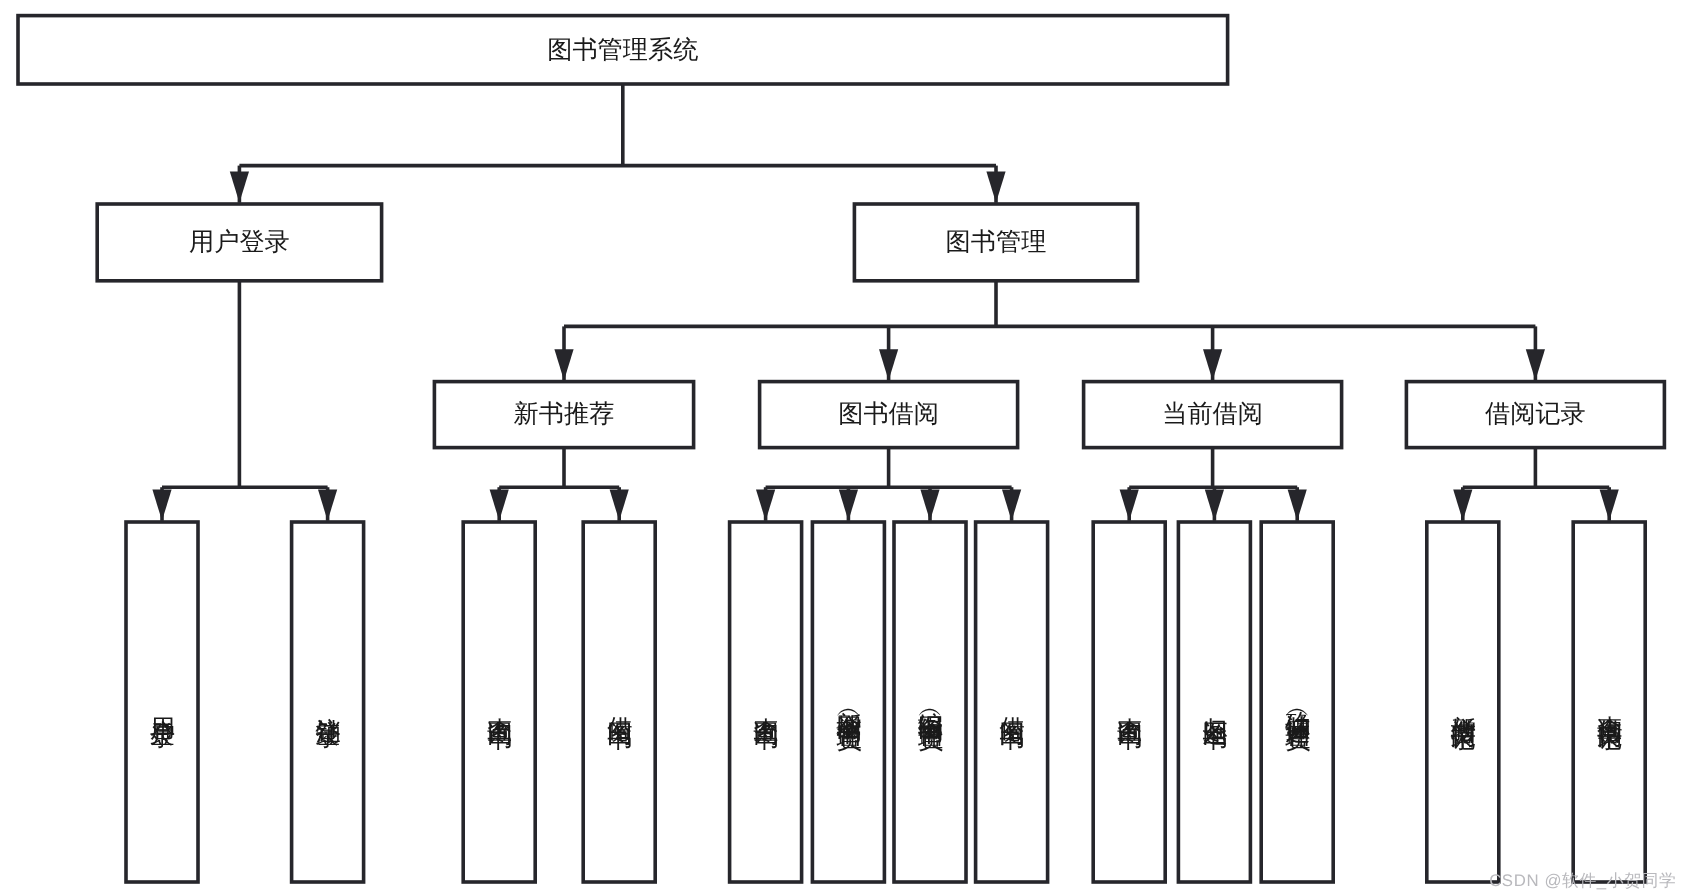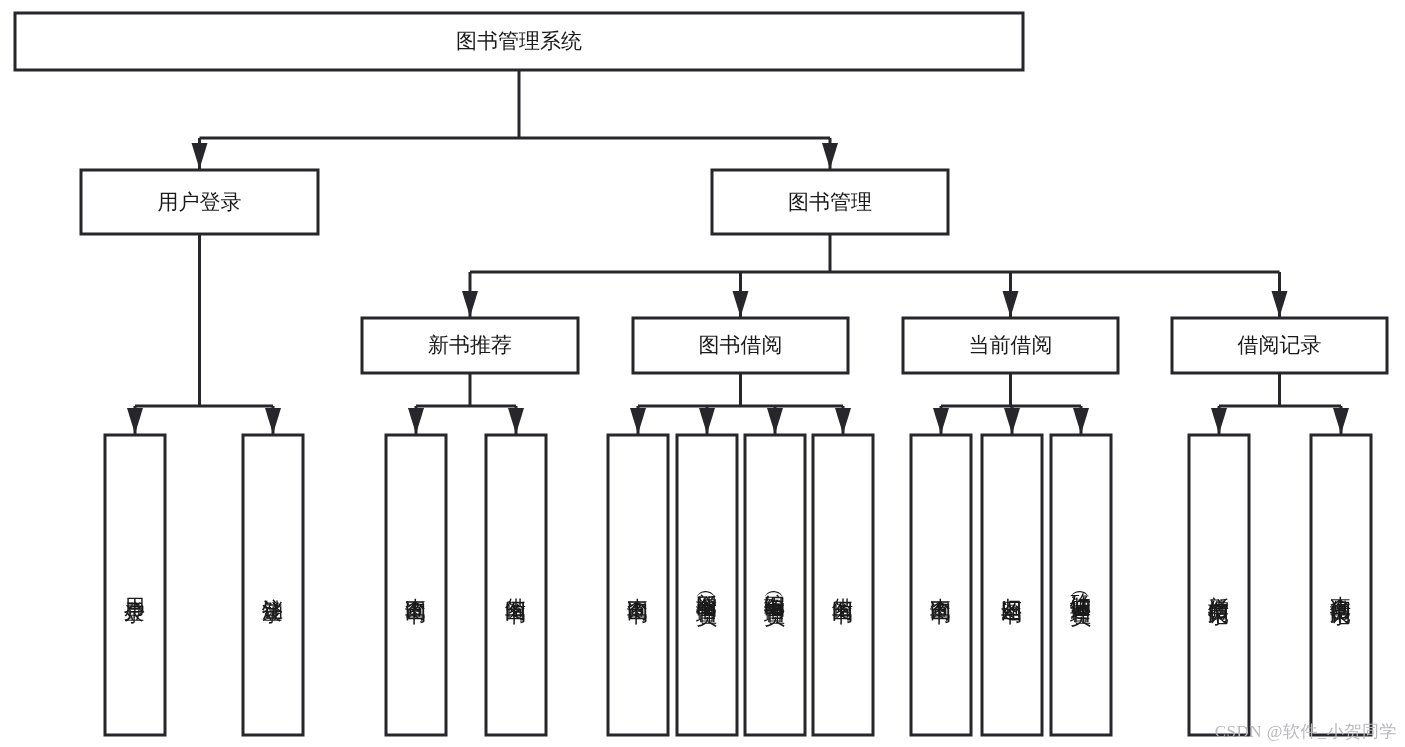--- a/index.html
+++ b/index.html
@@ -61,22 +61,22 @@
     font-size: 21px;
     color: #1a1a1a;
     line-height: 1;
     white-space: nowrap;
     pointer-events: none;
   }
   #watermark {
     position: absolute;
     right: 8px;
     bottom: 4px;
-    font-family: Liberation Serif, serif;
-    font-size: 17px;
+    font-family: Liberation Sans, sans-serif;
+    font-size: 14px;
     color: #b9b9bd;
     letter-spacing: 0.5px;
     white-space: nowrap;
   }
 </style>
 </head>
 <body>
 
 <div id="diagram-root">
 

